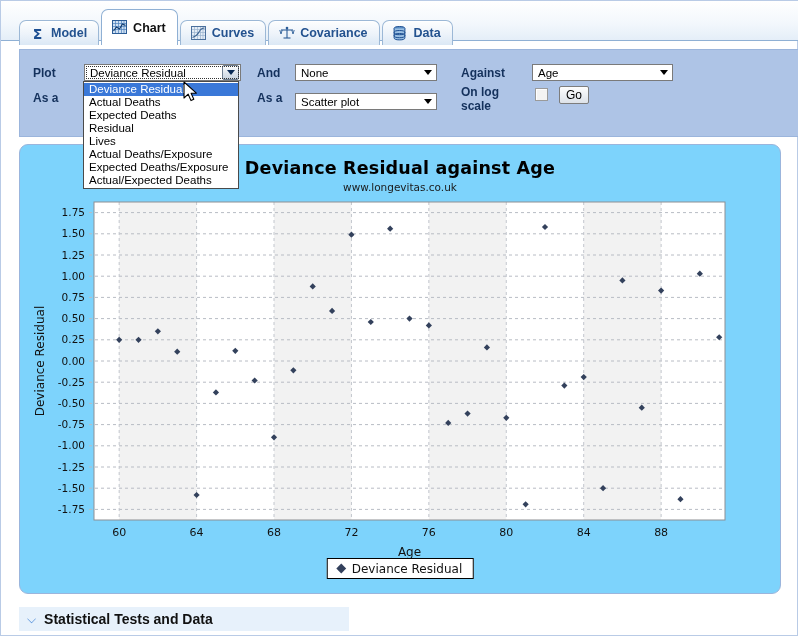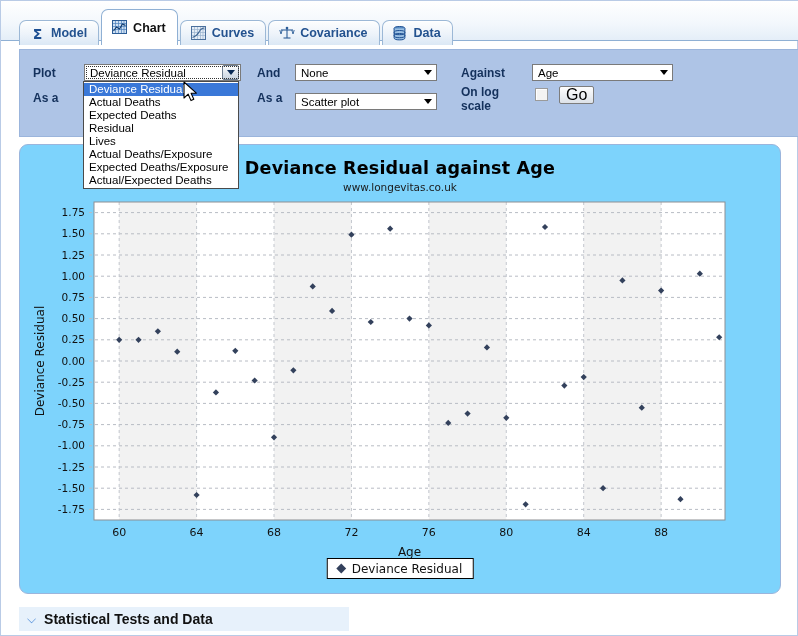--- a/index.html
+++ b/index.html
@@ -97,21 +97,21 @@
   
   .chk{
     position:absolute;width:13px;height:13px;background:#f3f3f3;
     border:1px solid #9a9a9a;box-sizing:border-box;
     box-shadow:inset 1px 1px 0 #fff;
   }
   .gobtn{
     position:absolute;height:18px;min-width:26px;padding:0 6px;
     background:linear-gradient(#fdfdfd,#eceff3 55%,#dde2e8);
     border:1px solid #7d7d7d;border-radius:2px;
-    font-size:16px;color:#000;
+    font-size:12px;color:#000;
     display:flex;align-items:center;justify-content:center;
     box-sizing:border-box;
   }
 
   
   .chartcard{
     position:absolute;left:18px;top:143px;width:762px;height:450px;
     background:#7dd3fc;border:1px solid #9bb5dc;border-radius:9px;
     box-sizing:border-box;overflow:hidden;
   }

